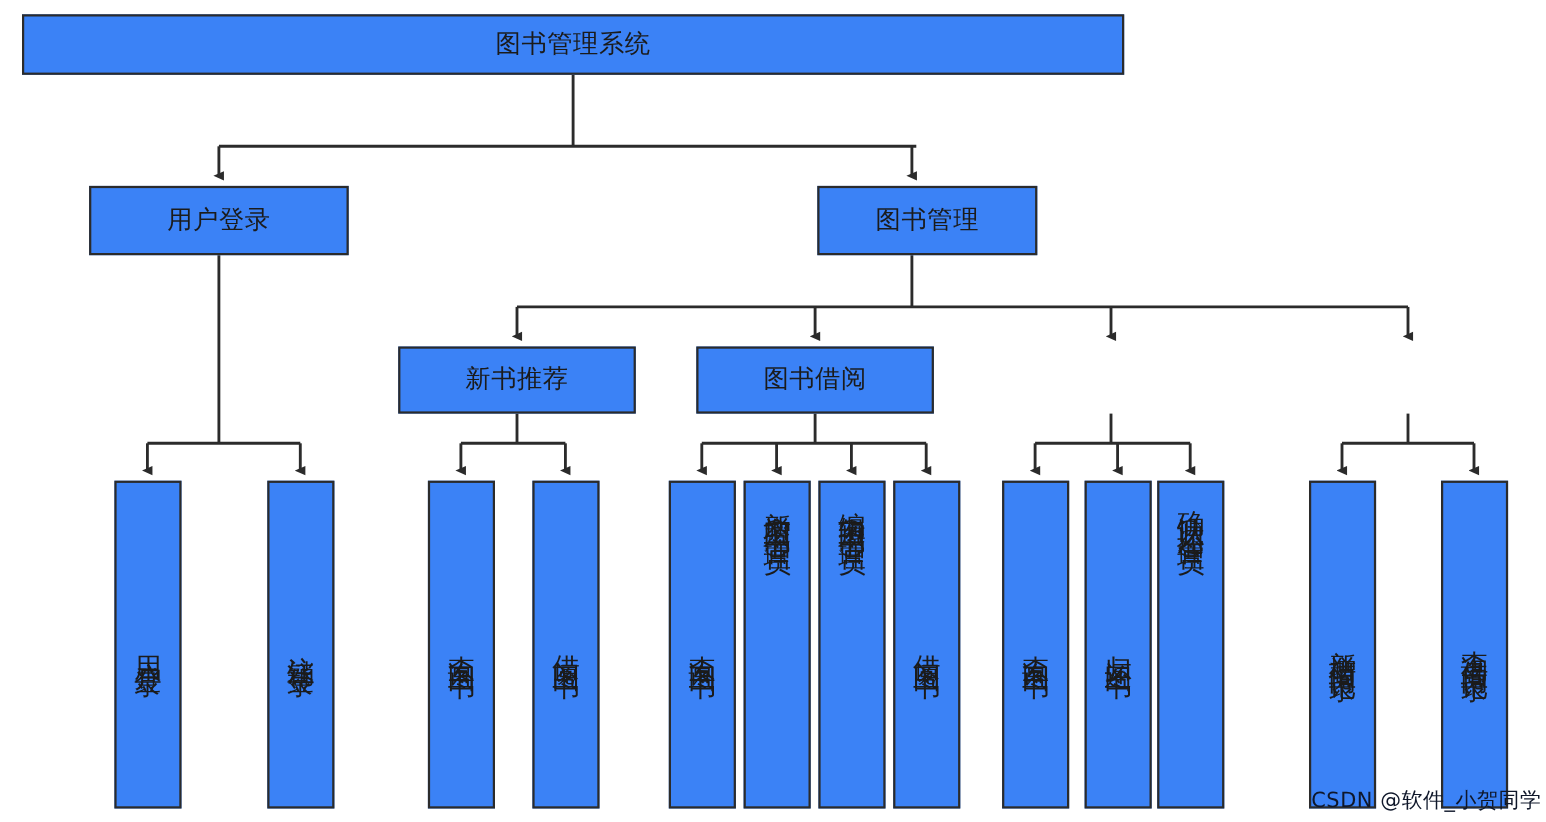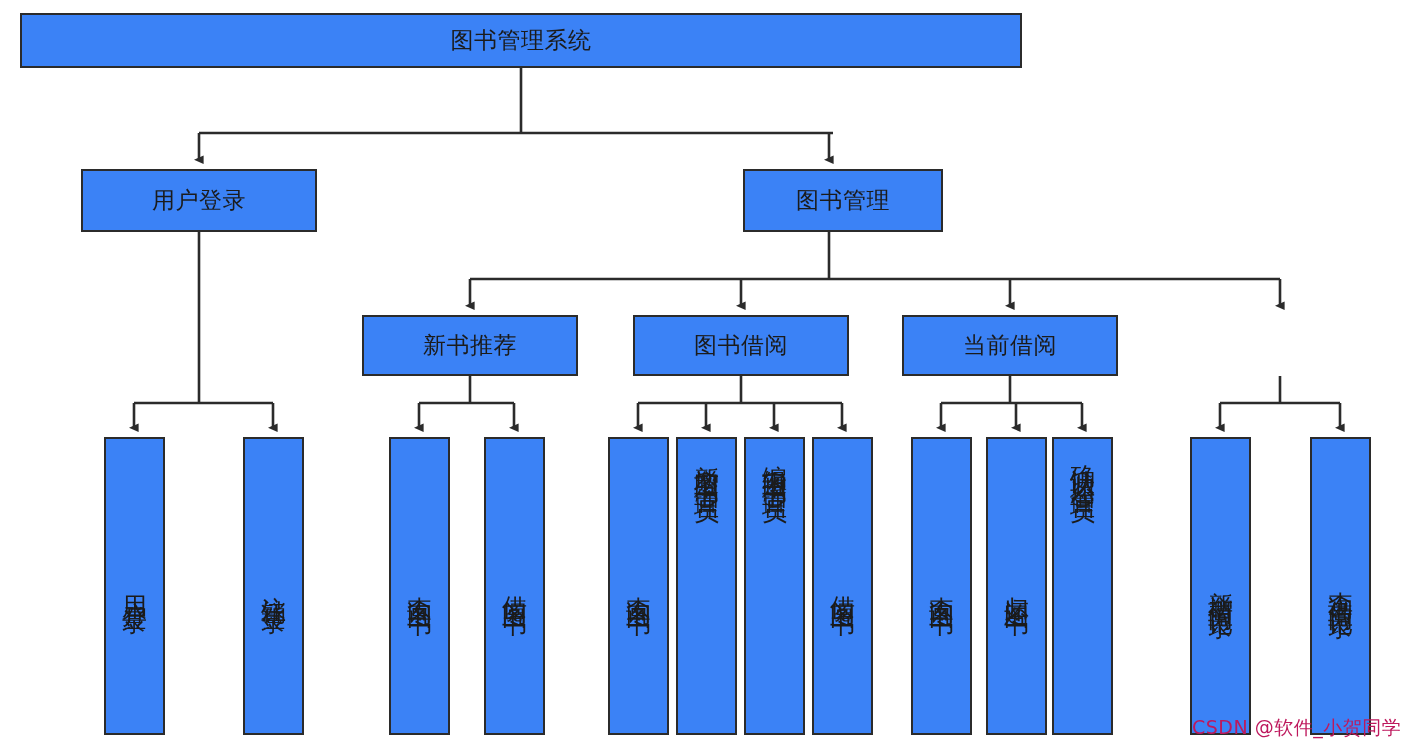--- a/index.html
+++ b/index.html
@@ -61,21 +61,21 @@
   .node.v .lbl {
     writing-mode: vertical-rl;
     text-orientation: upright;
     font-size: 25px;
     line-height: 1.0;
     letter-spacing: 5px;
     white-space: nowrap;
   }
   .watermark {
     position: absolute;
-    color: #be185d;
+    color: #0f172a;
     font-size: 19px;
     white-space: nowrap;
     letter-spacing: 0.5px;
   }
 </style>
 </head>
 <body>
 
 <div id="canvas">
 
@@ -151,23 +151,20 @@
   <div class="node h" id="n-l2-1" style="left: 711px; top: 169px; width: 200px; height: 63px; margin-left: 32px;">
     <span class="lbl">图书管理</span>
   </div>
 
   <div class="node h" id="n-l3-1" style="left: 633px; top: 315px; width: 216px; height: 61px;">
     <span class="lbl">图书借阅</span>
   </div>
   <div class="node h" id="n-l3-0" style="left: 362px; top: 315px; width: 216px; height: 61px;">
     <span class="lbl">新书推荐</span>
   </div>
-  <div class="node h" id="n-l3-2" style="left: 902px; top: 315px; width: 216px; height: 61px;">
-    <span class="lbl">当前借阅</span>
-  </div>
 
   <div class="node v mid" id="n-leaf-0" style="left: 104px; top: 437px; width: 61px; height: 298px;">
     <span class="lbl">用户登录</span>
   </div>
   <div class="node v mid" id="n-leaf-1" style="left: 243px; top: 437px; width: 61px; height: 298px;">
     <span class="lbl">注销登录</span>
   </div>
   <div class="node v mid" id="n-leaf-2" style="left: 389px; top: 437px; width: 61px; height: 298px;">
     <span class="lbl">查询图书</span>
   </div>

